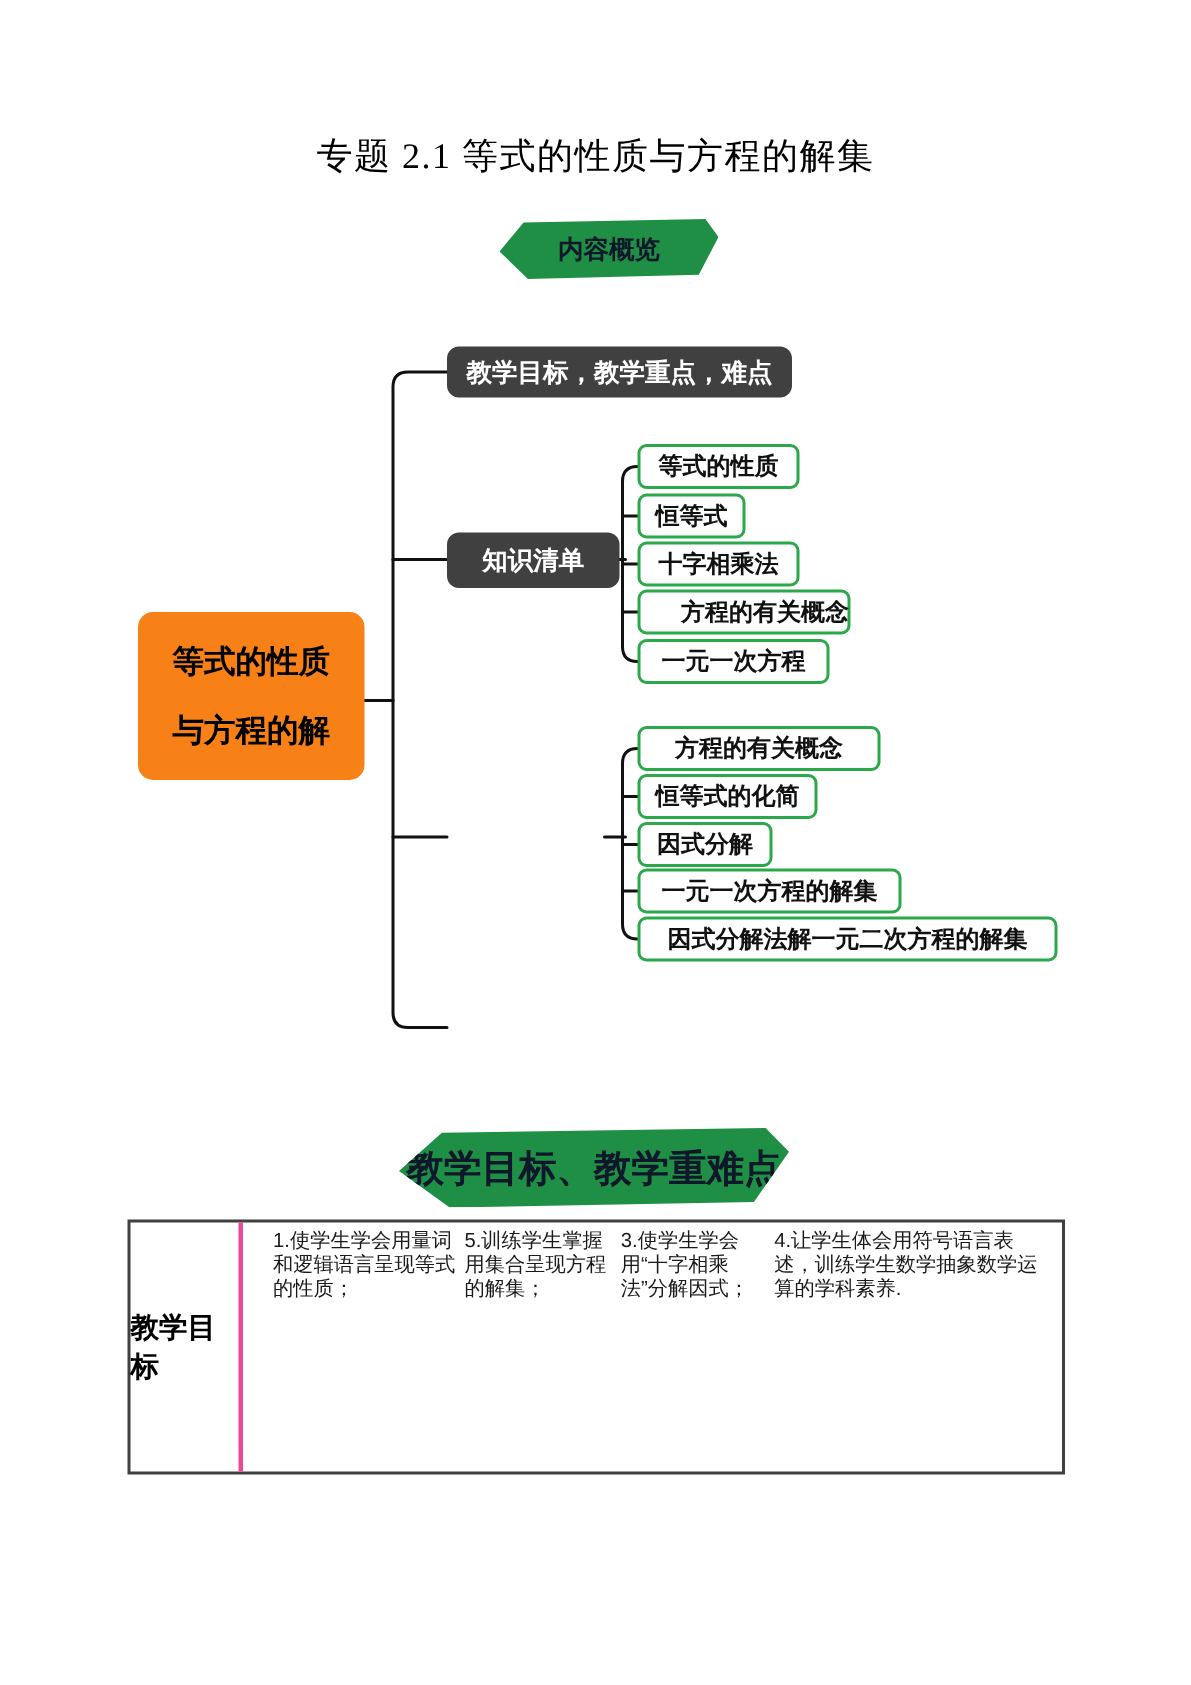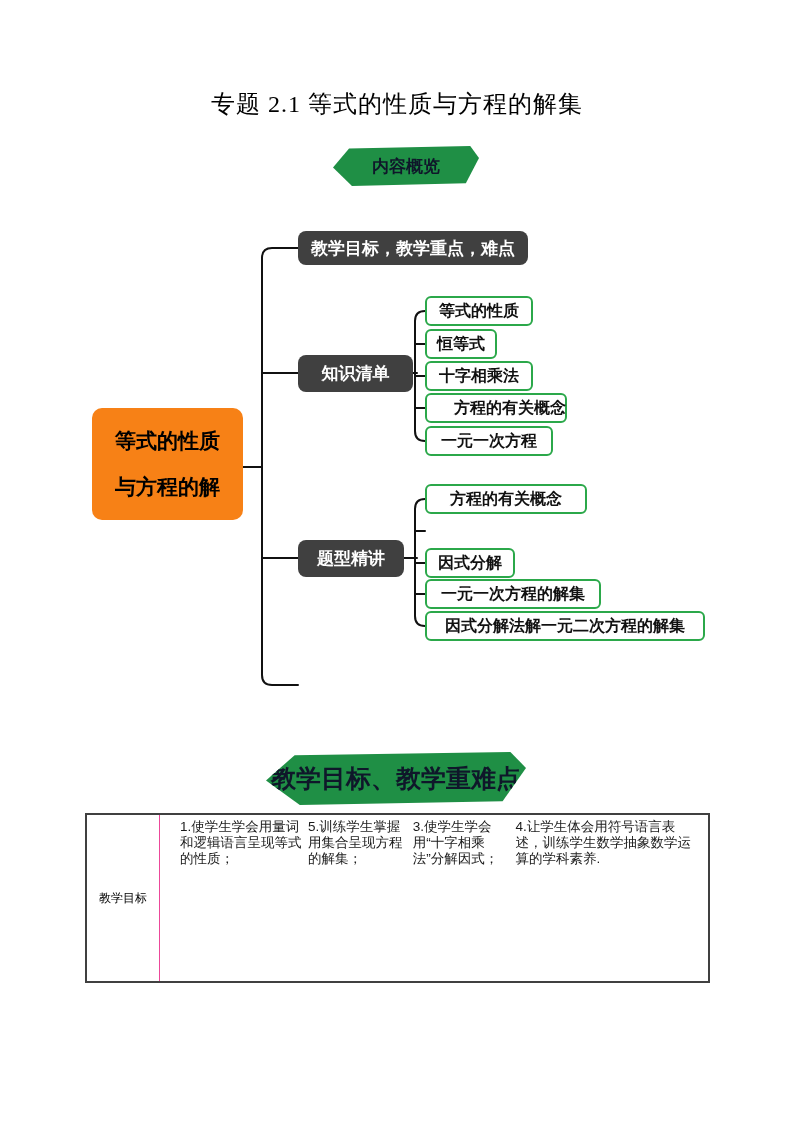--- a/index.html
+++ b/index.html
@@ -32,22 +32,22 @@
   .leaf{position:absolute;left:425px;height:30px;box-sizing:border-box;background:#fff;
         border:2px solid #2BA84A;border-radius:6px;display:flex;align-items:center;
         justify-content:center;font-size:16px;font-weight:600;color:#111;white-space:nowrap;}
   .g1-0{top:296px;width:108px;} .g1-1{top:329px;width:72px;}  .g1-2{top:361px;width:108px;}
   .g1-3{top:393px;width:142px;padding-left:28px;} .g1-4{top:426px;width:128px;}
   .g2-0{top:484px;width:162px;} .g2-1{top:516px;width:120px;} .g2-2{top:548px;width:90px;}
   .g2-3{top:579px;width:176px;} .g2-4{top:611px;width:280px;}
 
   .tbl{position:absolute;left:85px;top:813px;width:625px;height:170px;border:2px solid #404040;
        box-sizing:border-box;display:flex;background:#fff;}
-  .tbl-label{width:72px;border-right:1px solid #ec4899;display:flex;align-items:center;
-             justify-content:center;font-family:"Liberation Serif",serif;font-weight:normal;font-size:12px;}
+  .tbl-label{width:72px;border-right:3px solid #ec4899;display:flex;align-items:center;
+             justify-content:center;font-family:"Liberation Serif",serif;font-weight:bold;font-size:19px;}
   .tbl-body{flex:1;display:flex;flex-direction:row;justify-content:space-between;
             padding:4px 10px 4px 20px;font-size:13.5px;color:#1a1a1a;line-height:1.2;}
 </style>
 </head>
 <body>
 
 <div class="page">
 
   <div class="title">专题 2.1 等式的性质与方程的解集</div>
 
@@ -74,29 +74,29 @@
     </g>
   </svg>
 
   <div class="root">
     <span>等式的性质</span>
     <span>与方程的解</span>
   </div>
 
   <div class="bnode bnode-1">教学目标，教学重点，难点</div>
   <div class="bnode bnode-2">知识清单</div>
-  <div class="bnode bnode-3">题型精讲</div>
 
   <div class="leaf g1-0">等式的性质</div>
   <div class="leaf g1-1">恒等式</div>
   <div class="leaf g1-2">十字相乘法</div>
   <div class="leaf g1-3">方程的有关概念</div>
   <div class="leaf g1-4">一元一次方程</div>
 
   <div class="leaf g2-0">方程的有关概念</div>
+  <div class="leaf g2-1">恒等式的化简</div>
   <div class="leaf g2-2">因式分解</div>
   <div class="leaf g2-3">一元一次方程的解集</div>
   <div class="leaf g2-4">因式分解法解一元二次方程的解集</div>
 
   <div class="banner banner-objectives">
     <span>教学目标、教学重难点</span>
   </div>
 
   <div class="tbl">
     <div class="tbl-label">教学目标</div>

